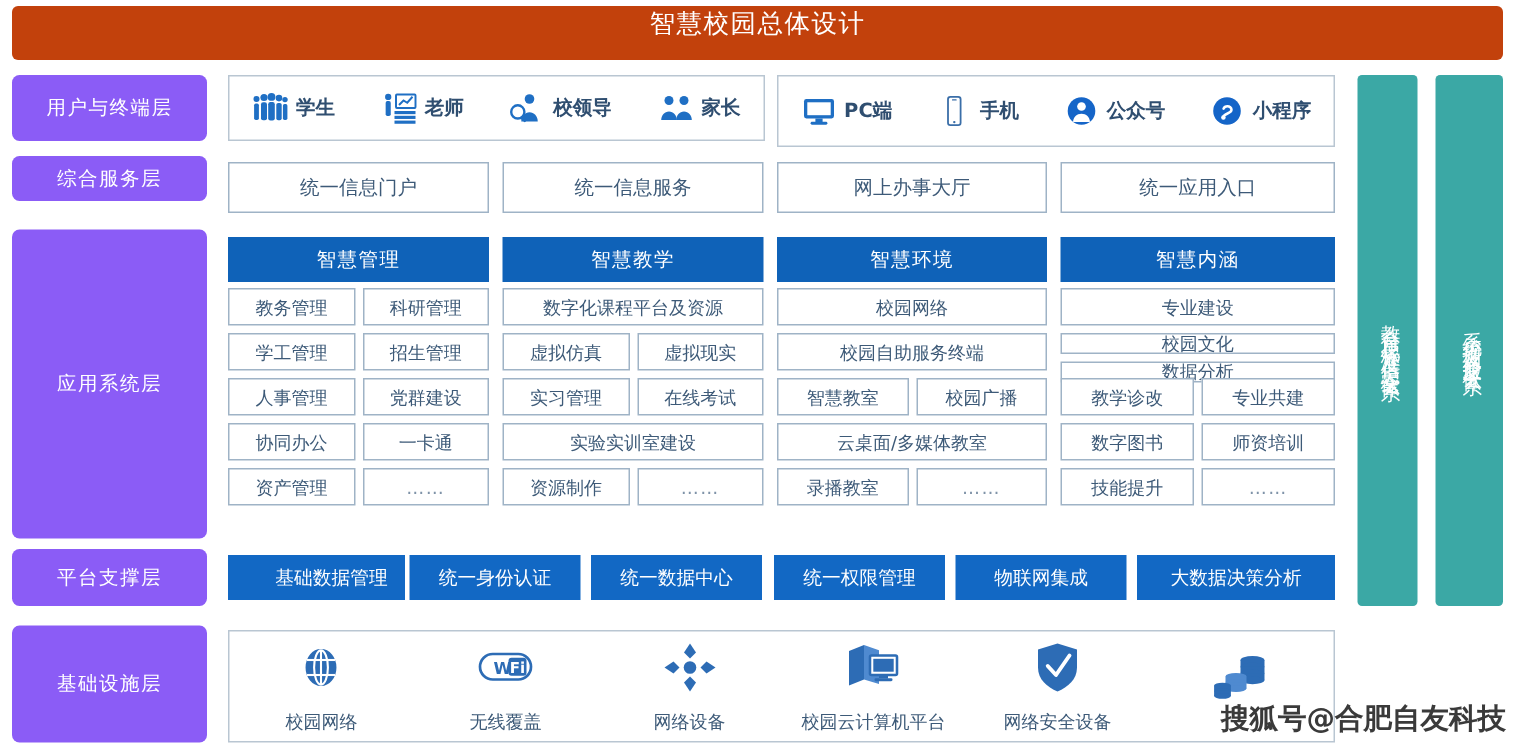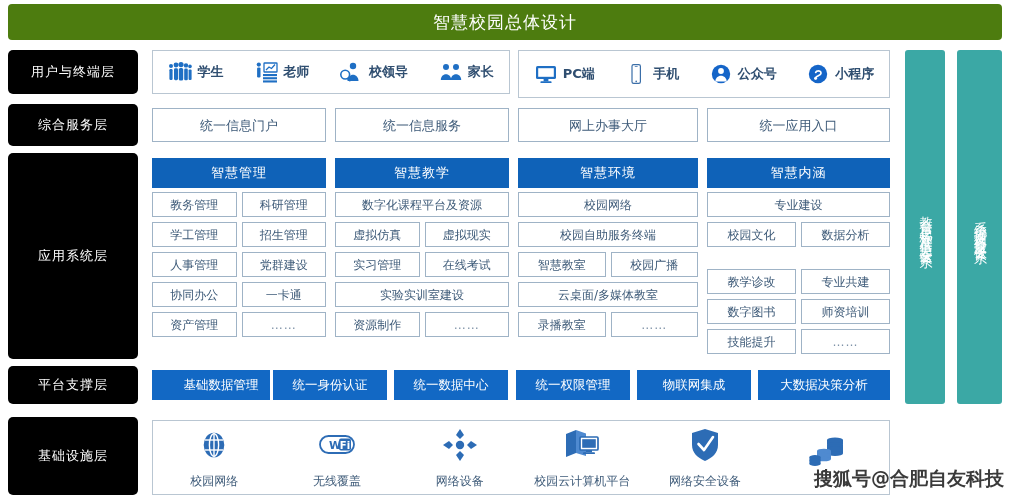--- a/index.html
+++ b/index.html
@@ -8,29 +8,29 @@
     background:#ffffff;
     font-family:"DejaVu Sans","Liberation Sans",sans-serif;
     overflow:hidden;
     position:relative;
   }
   .page{position:relative;width:1010px;height:500px;box-sizing:border-box;padding:0;}
 
   
   .title-bar{
     position:absolute;left:8px;top:4px;width:994px;height:36px;
-    background:#4d7c0f;border-radius:4px;
-    display:flex;align-items:center;justify-content:center;
+    background:#c2410c;border-radius:4px;
+    display:flex;justify-content:center;
   }
   .title-bar .t{color:#ffffff;font-size:17px;letter-spacing:1px;}
 
   
   .pill{
     position:absolute;left:8px;
-    background:#000000;border-radius:5px;
+    background:#8b5cf6;border-radius:5px;
     display:flex;align-items:center;justify-content:center;
     color:#ffffff;font-size:13px;letter-spacing:1px;
   }
 
   
   .panel{
     position:absolute;background:#ffffff;border:1px solid #b9c6d2;
     box-sizing:border-box;
   }
 
@@ -103,21 +103,21 @@
 
 <div class="page">
 
   <div class="title-bar">
     <span class="t">智慧校园总体设计</span>
   </div>
 
   <div class="pill" style="top:50px;height:44px;width:130px;">
     <span>用户与终端层</span>
   </div>
-  <div class="pill" style="top:104px;height:42px;width:130px;">
+  <div class="pill" style="top:104px;height:30px;width:130px;">
     <span>综合服务层</span>
   </div>
   <div class="pill" style="top:153px;height:206px;width:130px;">
     <span>应用系统层</span>
   </div>
   <div class="pill" style="top:366px;height:38px;width:130px;">
     <span>平台支撑层</span>
   </div>
   <div class="pill" style="top:417px;height:78px;width:130px;">
     <span>基础设施层</span>
@@ -331,21 +331,21 @@
     </div>
   </div>
 
   <div class="colhead" style="position:absolute;left:707px;top:158px;width:183px;">
     <span>智慧内涵</span>
   </div>
   <div class="colbody" style="left:707px;top:192px;width:183px;">
     <div class="rowline" style="margin-bottom:5px;">
       <div class="box">专业建设</div>
     </div>
-    <div class="rowline" style="margin-bottom:22px;">
+    <div class="rowline" style="margin-bottom:5px;flex-direction:column;">
       <div class="box">校园文化</div>
       <div class="box">数据分析</div>
     </div>
     <div class="rowline" style="margin-bottom:5px;">
       <div class="box">教学诊改</div>
       <div class="box">专业共建</div>
     </div>
     <div class="rowline" style="margin-bottom:5px;">
       <div class="box">数字图书</div>
       <div class="box">师资培训</div>

